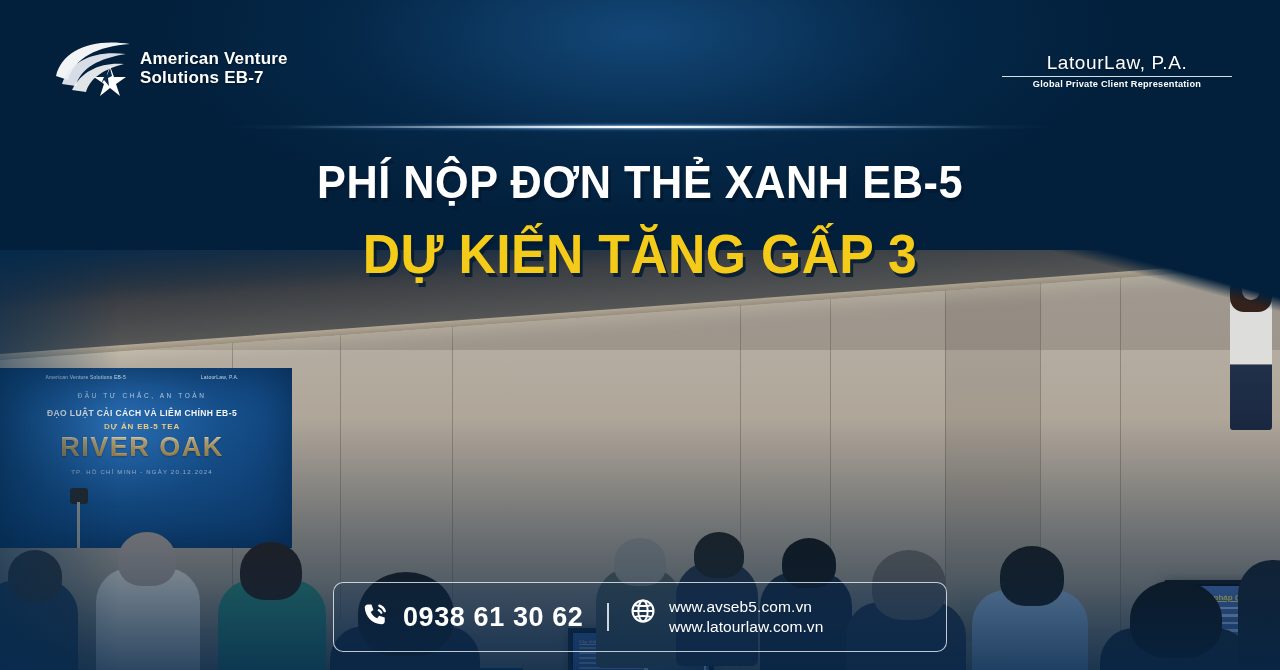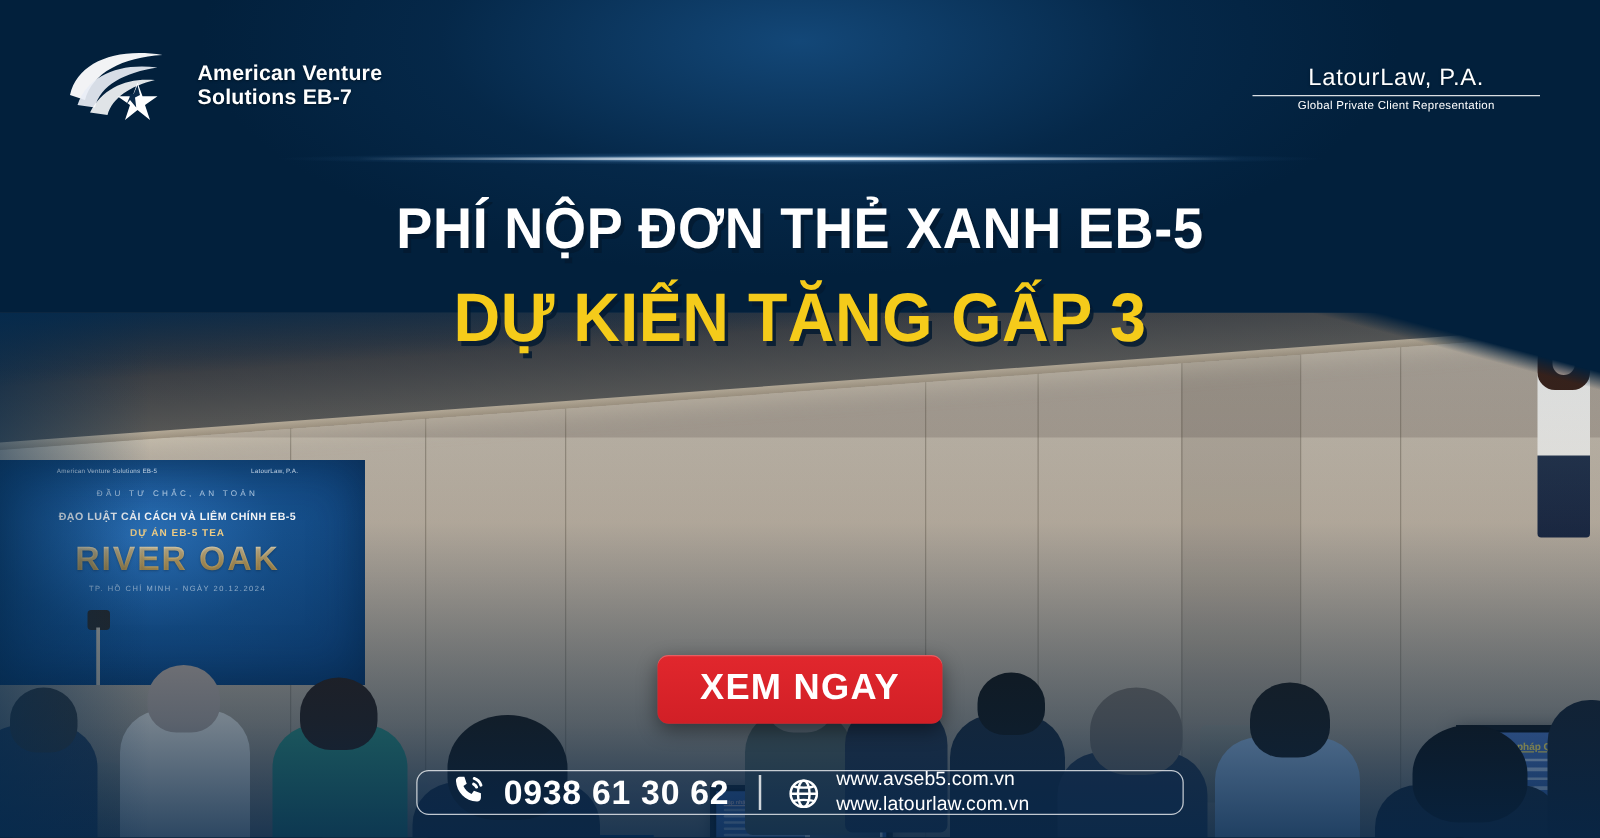--- a/index.html
+++ b/index.html
@@ -121,26 +121,26 @@
     transform:skewY(-4.2deg); transform-origin:left top; pointer-events:none;
   }
   .photo-leftfade{
     position:absolute; left:0; top:0; bottom:0; width:120px;
     background:linear-gradient(90deg, rgba(4,42,77,.55) 0%, rgba(4,42,77,0) 100%); pointer-events:none;
   }
 
   
   .logo-left{ position:absolute; left:52px; top:30px; width:260px; height:76px; display:flex; align-items:center; }
   .swoosh{ position:relative; width:86px; height:64px; flex:0 0 86px; }
-  .logo-text{ color:#fff; font-size:17px; font-weight:bold; line-height:1.12; letter-spacing:.2px; margin-left:20px; text-shadow:0 1px 2px rgba(0,0,0,.45); }
+  .logo-text{ color:#fff; font-size:17px; font-weight:bold; line-height:1.12; letter-spacing:.2px; margin-left:2px; text-shadow:0 1px 2px rgba(0,0,0,.45); }
 
   .logo-right{ position:absolute; right:48px; top:52px; width:230px; text-align:center; color:#fff; }
   .ll-name{ font-size:19px; letter-spacing:.6px; font-weight:normal; text-shadow:0 1px 2px rgba(0,0,0,.4); }
   .ll-rule{ height:1px; background:rgba(255,255,255,.85); margin:2px 0 2px; }
-  .ll-sub{ font-size:9.2px; letter-spacing:.25px; font-weight:normal; }
+  .ll-sub{ font-size:9.2px; letter-spacing:.25px; font-weight:bold; }
 
   .kicker{
     position:absolute; left:0; right:0; top:33px; text-align:center;
     font-size:56px; font-weight:bold; color:#fff; letter-spacing:2px;
     text-shadow:0 0 26px rgba(150,200,255,.45), 0 3px 6px rgba(0,0,0,.35);
   }
   .divider{
     position:absolute; left:50%; transform:translateX(-50%); top:119px; width:840px; height:16px;
     background:radial-gradient(ellipse 420px 5px at 50% 50%, rgba(235,246,255,.95) 0%, rgba(160,205,245,.55) 30%, rgba(80,140,200,.18) 62%, rgba(40,90,150,0) 100%);
   }
@@ -166,29 +166,29 @@
     background:linear-gradient(180deg,#e1272d 0%,#d11f26 100%);
     color:#fff; font-size:29px; font-weight:bold; letter-spacing:1px;
     padding:10px 34px 12px; border-radius:9px;
     box-shadow:0 5px 16px rgba(0,0,0,.45), inset 0 1px 0 rgba(255,255,255,.25);
     cursor:pointer; white-space:nowrap;
   }
 
   
   .contact{
     position:absolute; left:50%; transform:translateX(-50%); bottom:18px;
-    width:614px; height:36px; border:1.5px solid rgba(255,255,255,.75); border-radius:10px;
+    width:614px; height:70px; border:1.5px solid rgba(255,255,255,.75); border-radius:10px;
     background:rgba(10,44,80,.26);
     display:flex; align-items:center; color:#fff;
   }
   .phone-wrap{ display:flex; align-items:center; gap:13px; padding-left:26px; }
   .phone-num{ font-size:27px; font-weight:bold; letter-spacing:.6px; }
   .sep{ width:1.5px; height:28px; background:rgba(255,255,255,.8); margin:0 20px 0 24px; }
   .urls{ font-size:15.5px; line-height:1.28; letter-spacing:.1px; }
-  .globe-wrap{ display:flex; align-items:flex-end; gap:12px; }
+  .globe-wrap{ display:flex; align-items:flex-start; gap:12px; }
 </style>
 </head>
 <body>
 
 <div class="banner">
   <div class="bg-glow"></div>
 
   <div class="photo">
     <div class="room">
       <div class="wall"></div>
@@ -325,21 +325,20 @@
     <div class="ll-name">LatourLaw, P.A.</div>
     <div class="ll-rule"></div>
     <div class="ll-sub">Global Private Client Representation</div>
   </div>
 
   <div class="divider"></div>
 
   <div class="title1">PHÍ NỘP ĐƠN THẺ XANH EB-5</div>
   <div class="title2" style="color: rgb(245, 203, 26);">DỰ KIẾN TĂNG GẤP 3</div>
 
-  <div class="cta">XEM NGAY</div>
 
   <div class="contact">
     <div class="phone-wrap">
       <span>
         <svg width="30" height="30" viewBox="0 0 24 24" fill="none" stroke="#fff" stroke-width="1.9" stroke-linecap="round" stroke-linejoin="round">
           <path d="M6.3 3.5 L9.2 3.5 L10.7 8 L8.6 9.5 C9.6 11.8 11.4 13.6 13.8 14.6 L15.3 12.5 L19.8 14 L19.8 17 C19.8 18.4 18.6 19.5 17.2 19.4 C9.6 18.8 4.4 13.6 3.8 6 C3.7 4.6 4.9 3.5 6.3 3.5 Z" fill="#fff" stroke="none"></path>
           <path d="M15.5 4.6 C17.6 5.3 19.1 6.8 19.8 8.9"></path>
           <path d="M15.1 8.2 C16.0 8.6 16.6 9.2 17.0 10.1"></path>
         </svg>
       </span>

